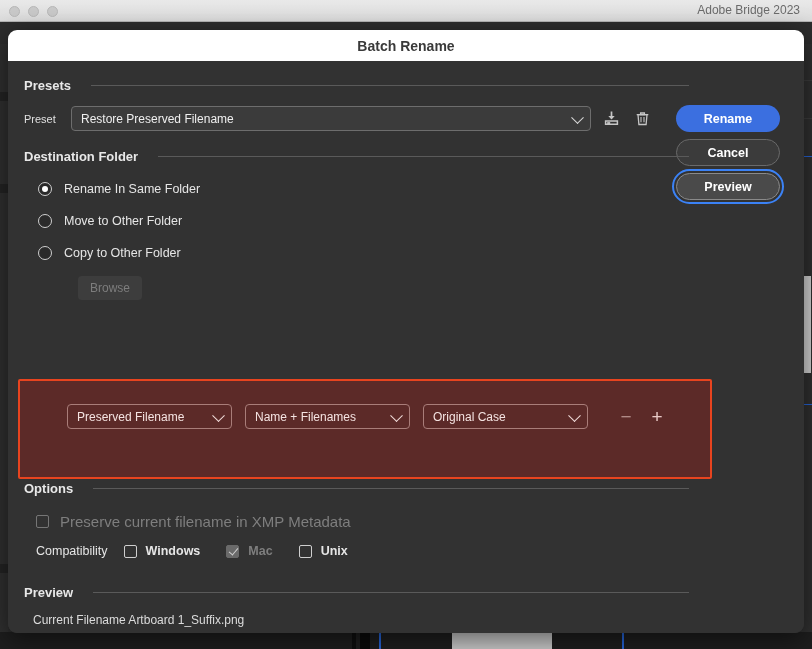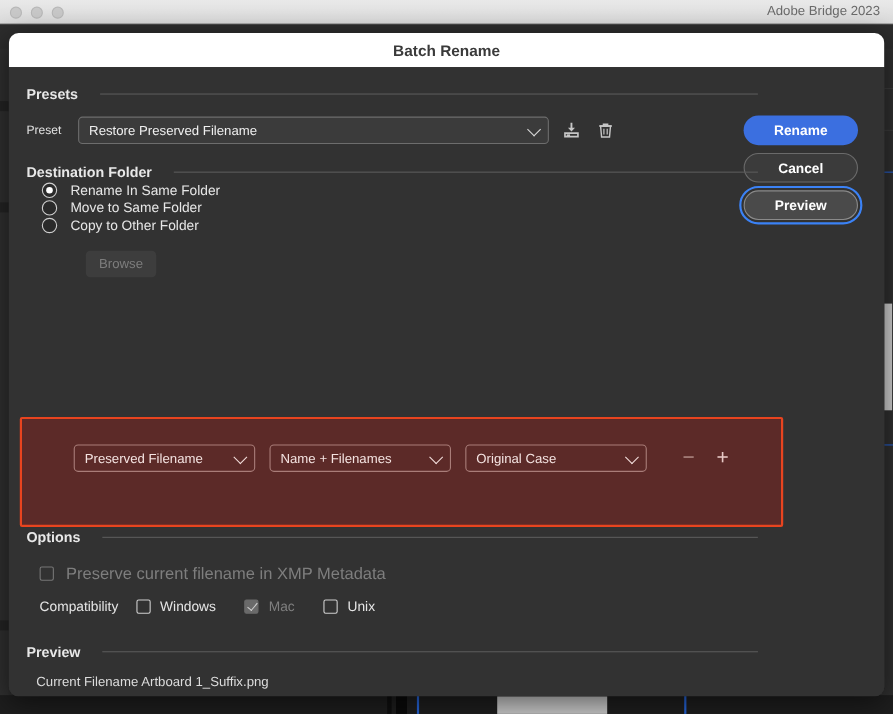--- a/index.html
+++ b/index.html
@@ -161,21 +161,21 @@
     white-space: nowrap;
     overflow: hidden;
   }
   .select .chev {
     position: absolute; right: 8px; top: 50%;
     width: 9px; height: 9px;
     transform: translateY(-65%) rotate(45deg);
     border-right: 1.6px solid #d8d8d8;
     border-bottom: 1.6px solid #d8d8d8;
   }
-  .preset-select { width: 428px; }
+  .preset-select { width: 520px; }
 
   .icon-btn {
     width: 22px; height: 22px;
     display: flex; align-items: center; justify-content: center;
     cursor: default;
   }
   .icon-btn svg { display: block; }
 
   
   .actions { position: absolute; right: 20px; top: 44px; width: 108px; }
@@ -193,21 +193,21 @@
   .btn-secondary { background: #3b3b3b; border: 1px solid #6a6a6a; }
   .btn-focus {
     background: #4a4a4a;
     border: 1px solid #8a8a8a;
     outline: 2.5px solid #3b82f6;
     outline-offset: 2px;
   }
 
   
   .dest { position: absolute; left: 16px; top: 88px; width: 665px; }
-  .radio-row { display: flex; align-items: center; gap: 12px; margin-top: 2px; text-align: right; }
+  .radio-row { display: flex; align-items: center; gap: 12px; margin-top: 18px; text-align: right; }
   .radio {
     width: 14px; height: 14px; border-radius: 50%;
     border: 1.6px solid #cfcfcf;
     background: #2a2a2a;
     position: relative;
     flex: none;
     margin-left: 14px;
   }
   .radio.on::after {
     content: "";
@@ -284,21 +284,21 @@
     width: 4px; height: 8px;
     border-right: 1.8px solid #cfcfcf;
     border-bottom: 1.8px solid #cfcfcf;
     transform: rotate(40deg);
   }
   .opt-row1 { display: flex; align-items: center; gap: 11px; margin-top: 17px; margin-left: 12px; }
   .opt-row1 .txt { font-size: 15px; color: #7e7e7e; }
   .opt-row2 { display: flex; align-items: center; margin-top: 14px; margin-left: 12px; }
   .opt-row2 .compat { font-size: 12.5px; color: #e6e6e6; margin-right: 16px; }
   .cbgroup { display: flex; align-items: center; gap: 9px; margin-right: 26px; }
-  .cbgroup .txt { font-size: 12.5px; color: #e6e6e6; }
+  .cbgroup .txt { font-size: 12.5px; color: #e6e6e6; font-weight: bold; }
   .cbgroup .txt.dim { color: #7e7e7e; }
 
   
   .preview { position: absolute; left: 16px; top: 524px; width: 665px; }
   .pv-line {
     font-size: 12px; color: #dcdcdc;
     margin-top: 13px; margin-left: 9px;
   }
 </style>
 </head>
@@ -388,21 +388,21 @@
           <span class="label">Destination Folder</span>
           <span class="rule"></span>
         </div>
 
         <div class="radio-row">
           <span class="radio on"></span>
           <span class="radio-label">Rename In Same Folder</span>
         </div>
         <div class="radio-row">
           <span class="radio"></span>
-          <span class="radio-label">Move to Same Folder</span>
+          <span class="radio-label">Move to Other Folder</span>
         </div>
         <div class="radio-row">
           <span class="radio"></span>
           <span class="radio-label">Copy to Other Folder</span>
         </div>
 
         <div class="browse-btn">Browse</div>
       </div>
 
       <div class="newfiles-wrap">

